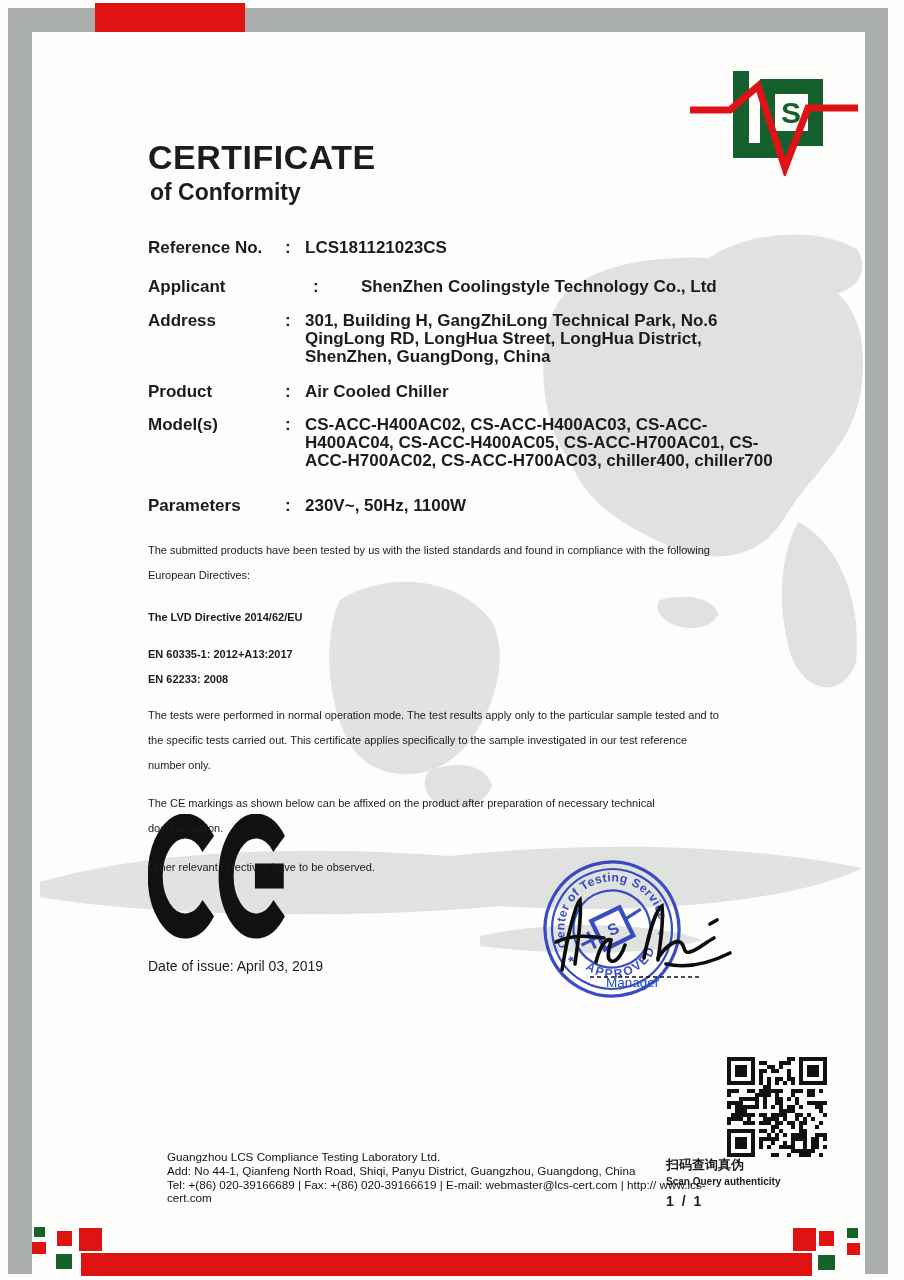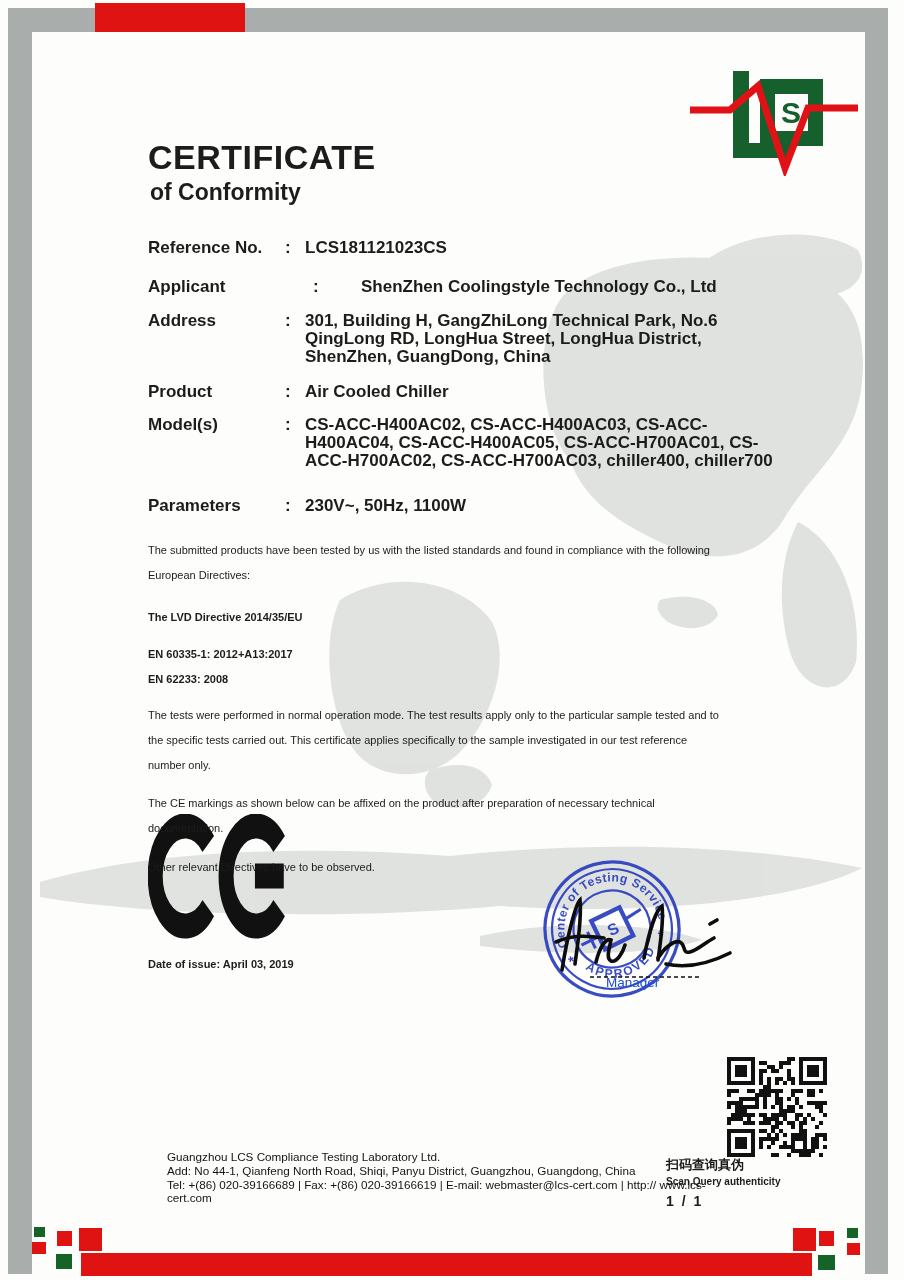--- a/index.html
+++ b/index.html
@@ -32,21 +32,21 @@
   .paras{margin-top:23px;width:578px;font-size:11px;line-height:25px;}
   .para{margin:0 0 17px 0;}
   .bold{font-weight:bold;}
   .std-block p{margin:0;}
   .std-block{margin:0 0 11px 0;}
   .mb12{margin-bottom:12px!important;}
   .mb13{margin-bottom:13px!important;}
   .mb14{margin-bottom:14px!important;}
   
   .ce-mark{position:absolute;left:148px;top:814px;z-index:2;}
-  .date-issue{position:absolute;left:148px;top:958px;font-size:11px;font-weight:bold;z-index:3;}
+  .date-issue{position:absolute;left:148px;top:958px;font-size:14px;font-weight:normal;z-index:3;}
   
   .stamp{position:absolute;left:541px;top:858px;z-index:4;opacity:.93;}
   .signature{position:absolute;left:548px;top:890px;z-index:5;}
   .manager{position:absolute;left:606px;top:975px;font-size:13.5px;color:#1d4ed8;z-index:5;}
   
   .footer{position:absolute;left:135px;top:1150px;width:560px;font-size:11.7px;line-height:13.8px;z-index:3;color:#141414;margin-left:32px;}
   .footer p{margin:0;}
   .qr-wrap{position:absolute;left:727px;top:1057px;z-index:3;}
   .qr-captions{position:absolute;left:666px;top:1156px;width:170px;text-align:left;z-index:3;}
   .qr-cn{font-size:13px;font-weight:bold;margin:0;}
@@ -118,21 +118,21 @@
     </div>
     <div class="field-row">
       <span class="lbl">Parameters</span>
       <span>:</span>
       <span>230V~, 50Hz, 1100W</span>
     </div>
   </div>
 
   <div class="paras">
     <p class="para">The submitted products have been tested by us with the listed standards and found in compliance with the following European Directives:</p>
-    <p class="para bold mb12">The LVD Directive 2014/35/EU</p>
+    <p class="para bold mb12">The LVD Directive 2014/62/EU</p>
     <div class="std-block bold">
       <p>EN 60335-1: 2012+A13:2017</p>
       <p>EN 62233: 2008</p>
     </div>
     <p class="para mb13">The tests were performed in normal operation mode. The test results apply only to the particular sample tested and to the specific tests carried out. This certificate applies specifically to the sample investigated in our test reference number only.</p>
     <p class="para mb14">The CE markings as shown below can be affixed on the product after preparation of necessary technical documentation.</p>
     <p class="para">Other relevant Directives have to be observed.</p>
   </div>
 </div>
 

